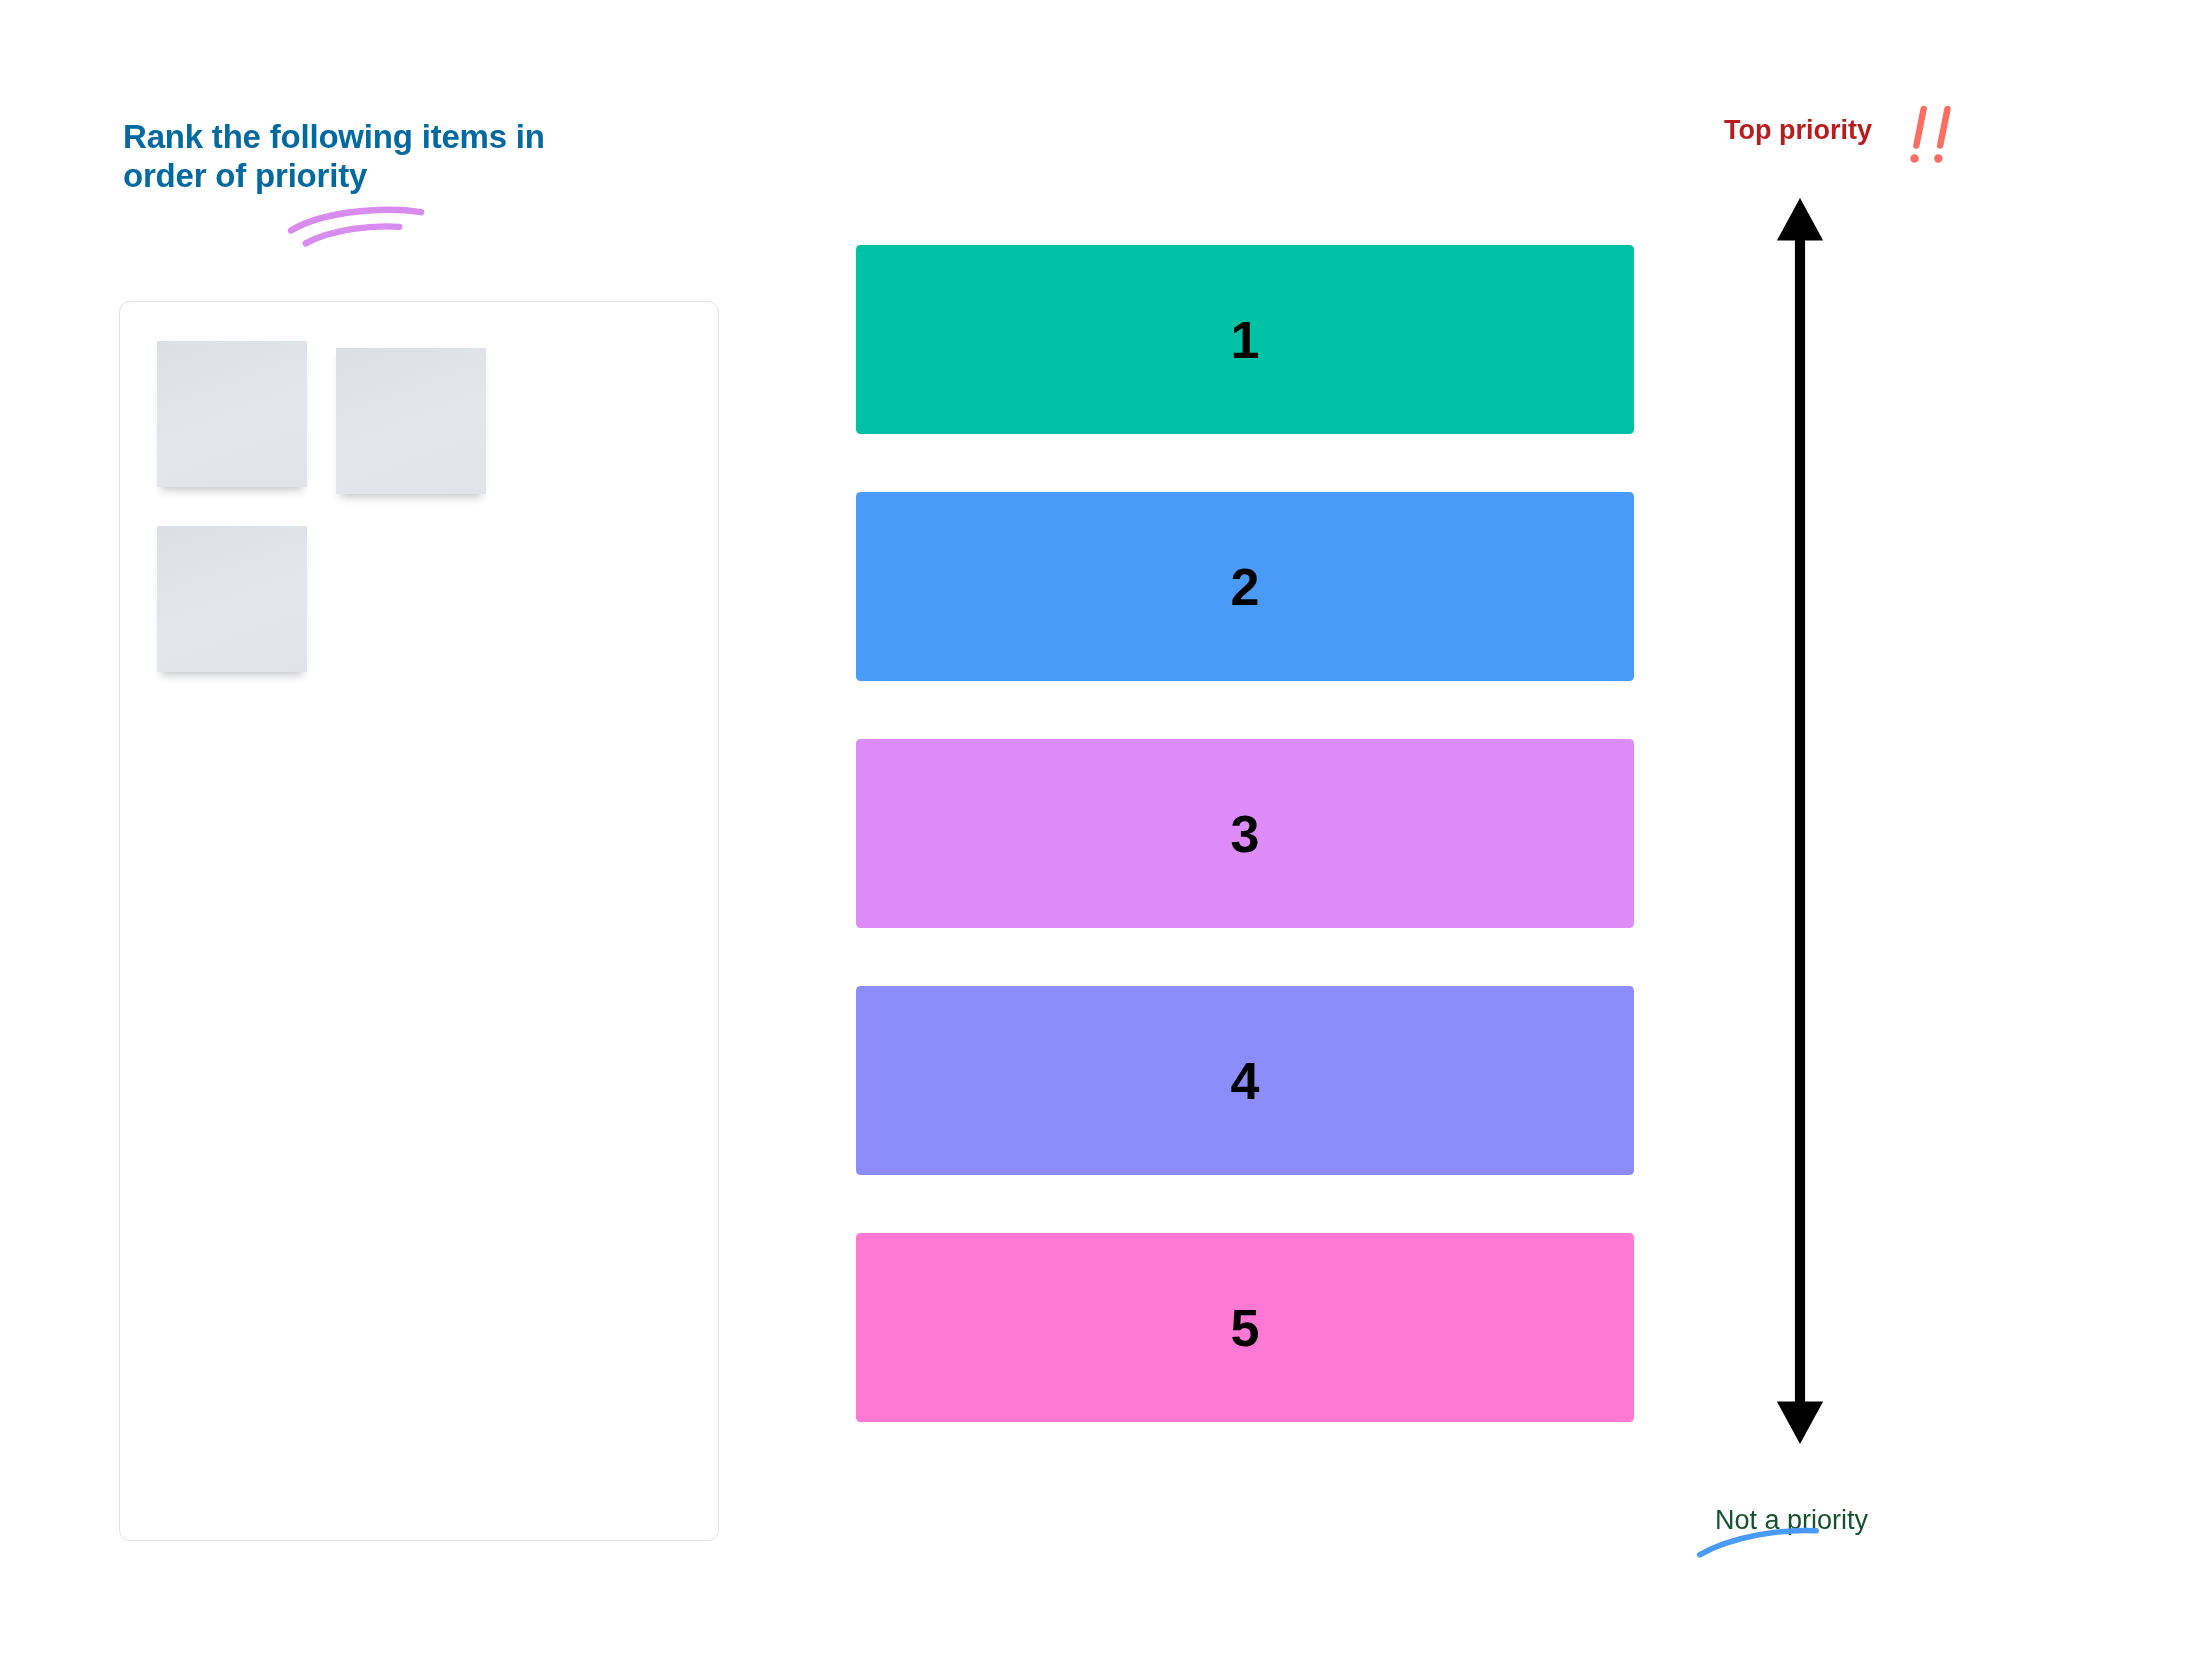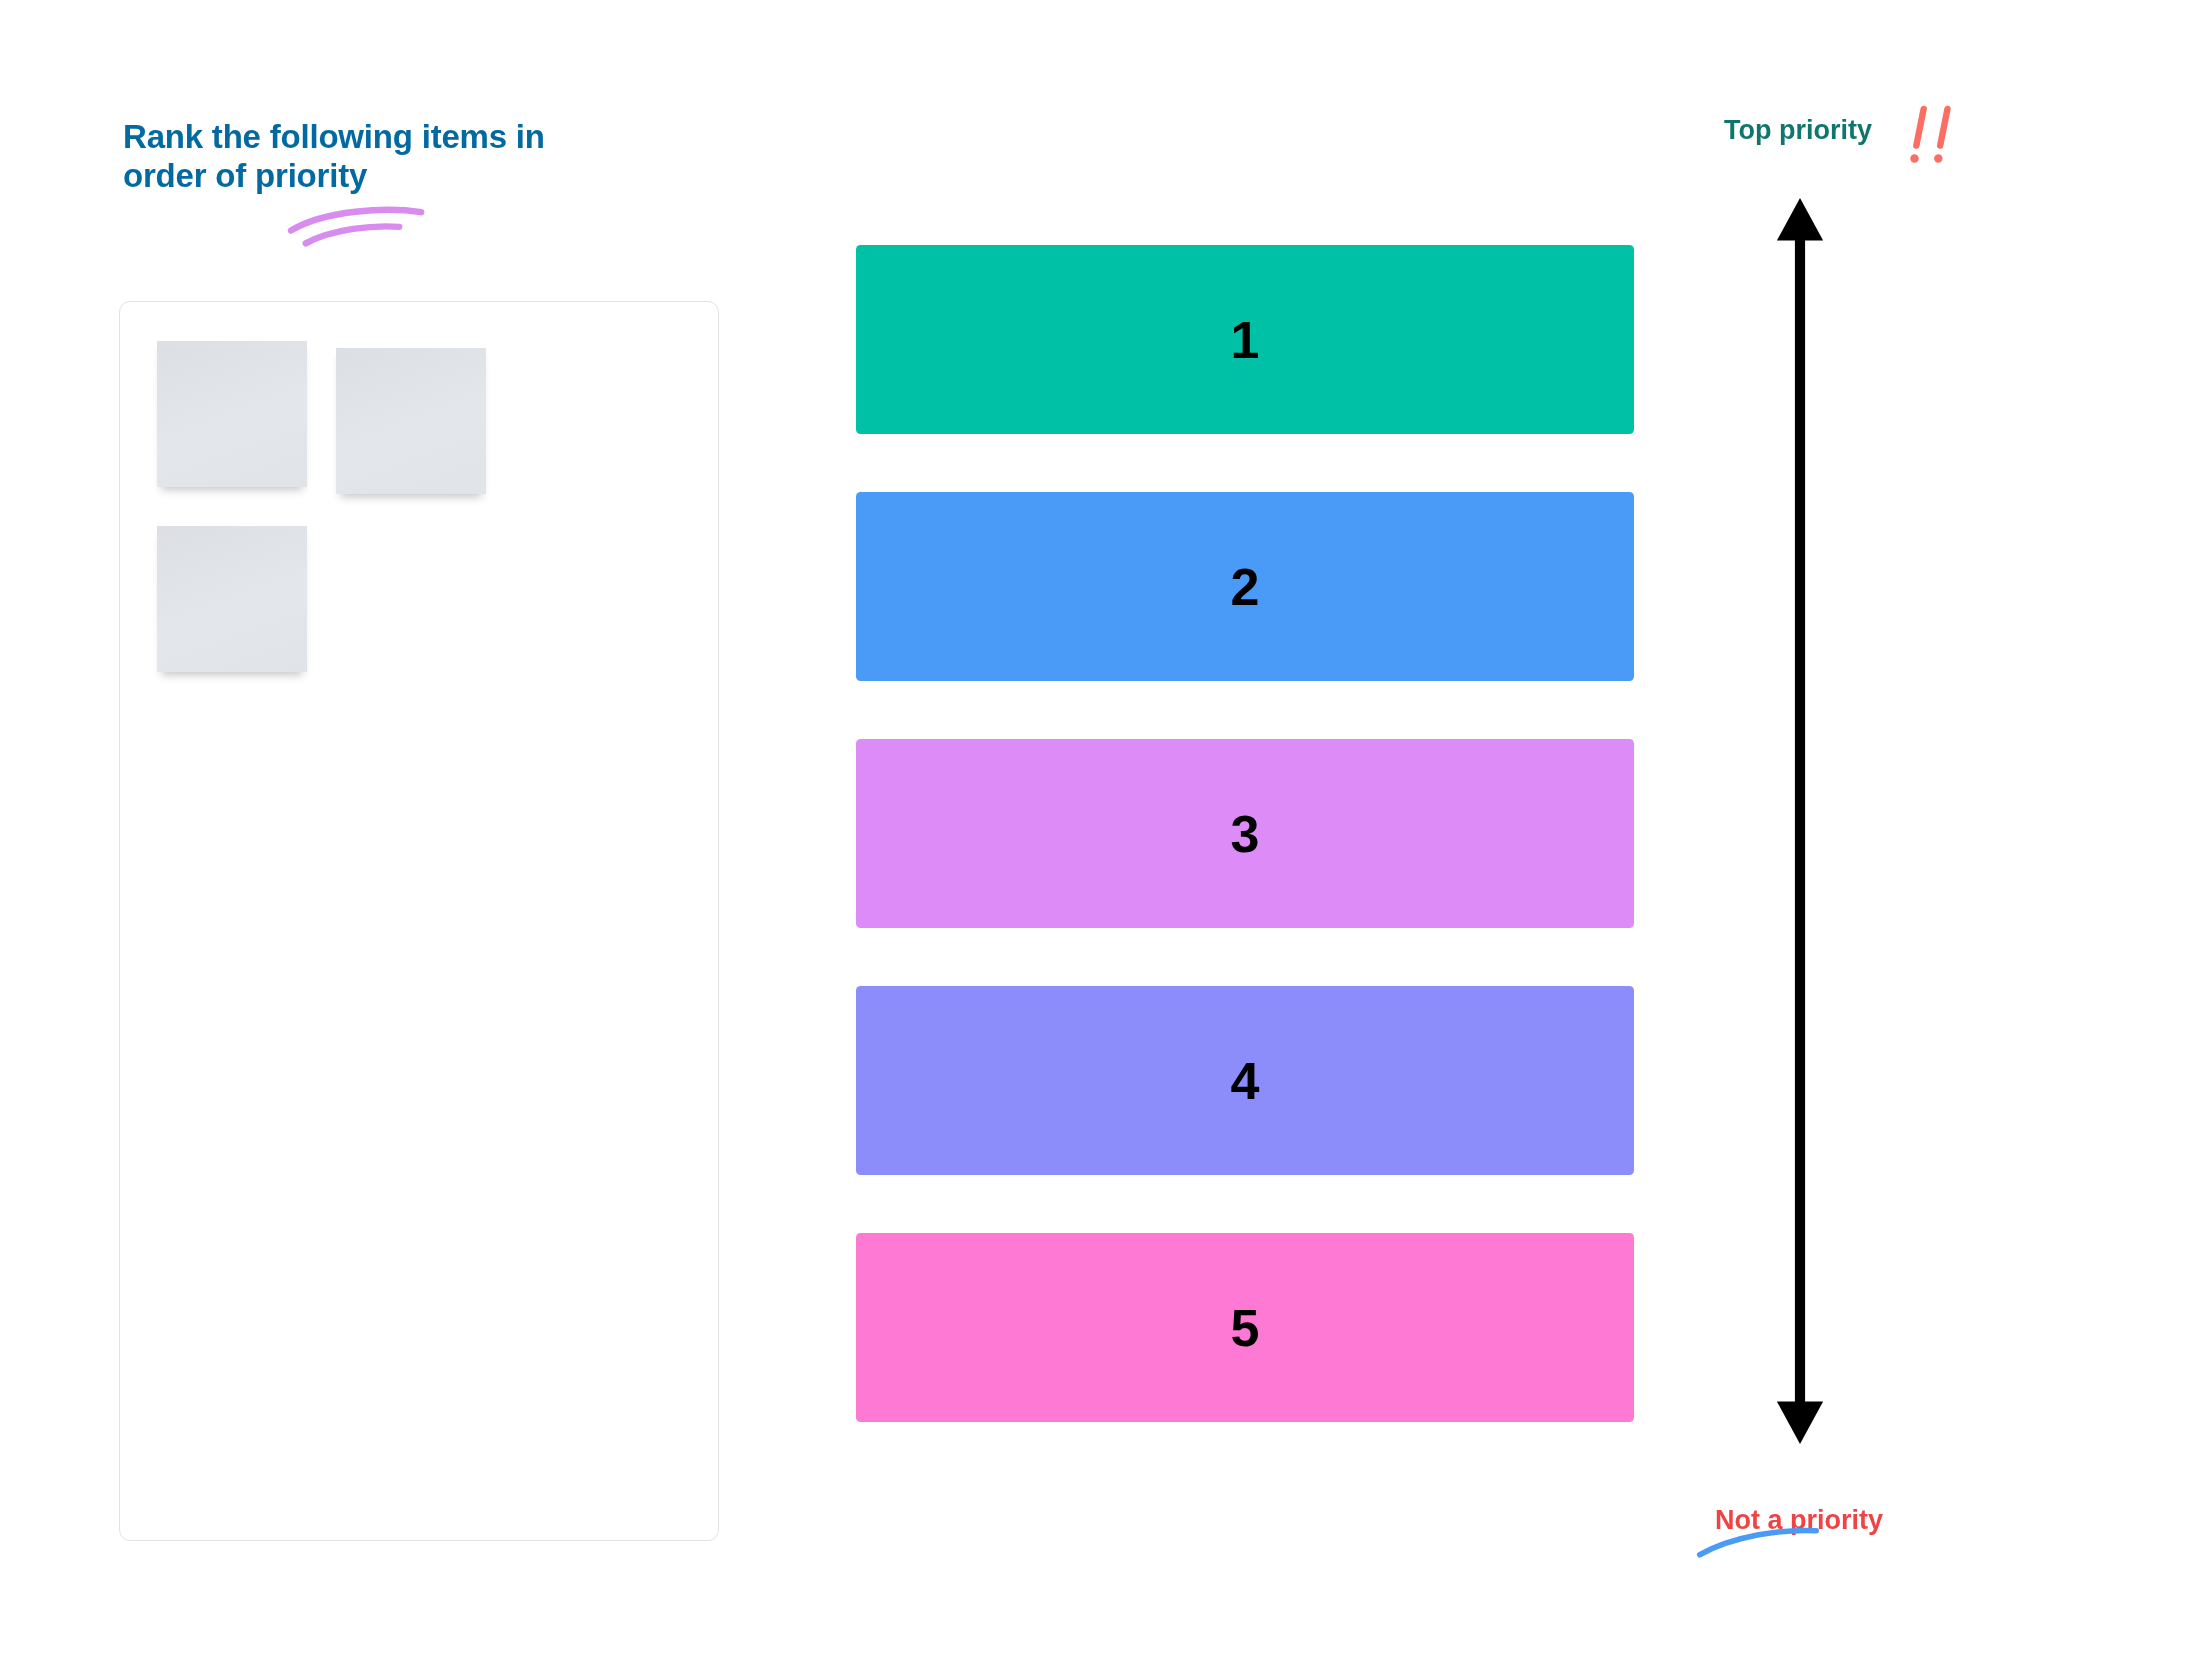--- a/index.html
+++ b/index.html
@@ -94,21 +94,21 @@
     user-select: none;
   }
 
   
   .scale-top-label {
     position: absolute;
     left: 1724px;
     top: 115px;
     font-size: 27px;
     font-weight: bold;
-    color: #0f766e;
+    color: #b91c1c;
     white-space: nowrap;
   }
   .bangs-icon {
     position: absolute;
     left: 1909px;
     top: 103px;
     width: 55px;
     height: 65px;
   }
   .scale-arrow {
@@ -116,22 +116,22 @@
     left: 1763px;
     top: 198px;
     width: 74px;
     height: 1246px;
   }
   .scale-bottom-label {
     position: absolute;
     left: 1715px;
     top: 1505px;
     font-size: 27px;
-    font-weight: bold;
-    color: #ef4444;
+    font-weight: normal;
+    color: #14532d;
     white-space: nowrap;
   }
   .bottom-underline {
     position: absolute;
     left: 1696px;
     top: 1527px;
     width: 185px;
     height: 37px;
     pointer-events: none;
   }

